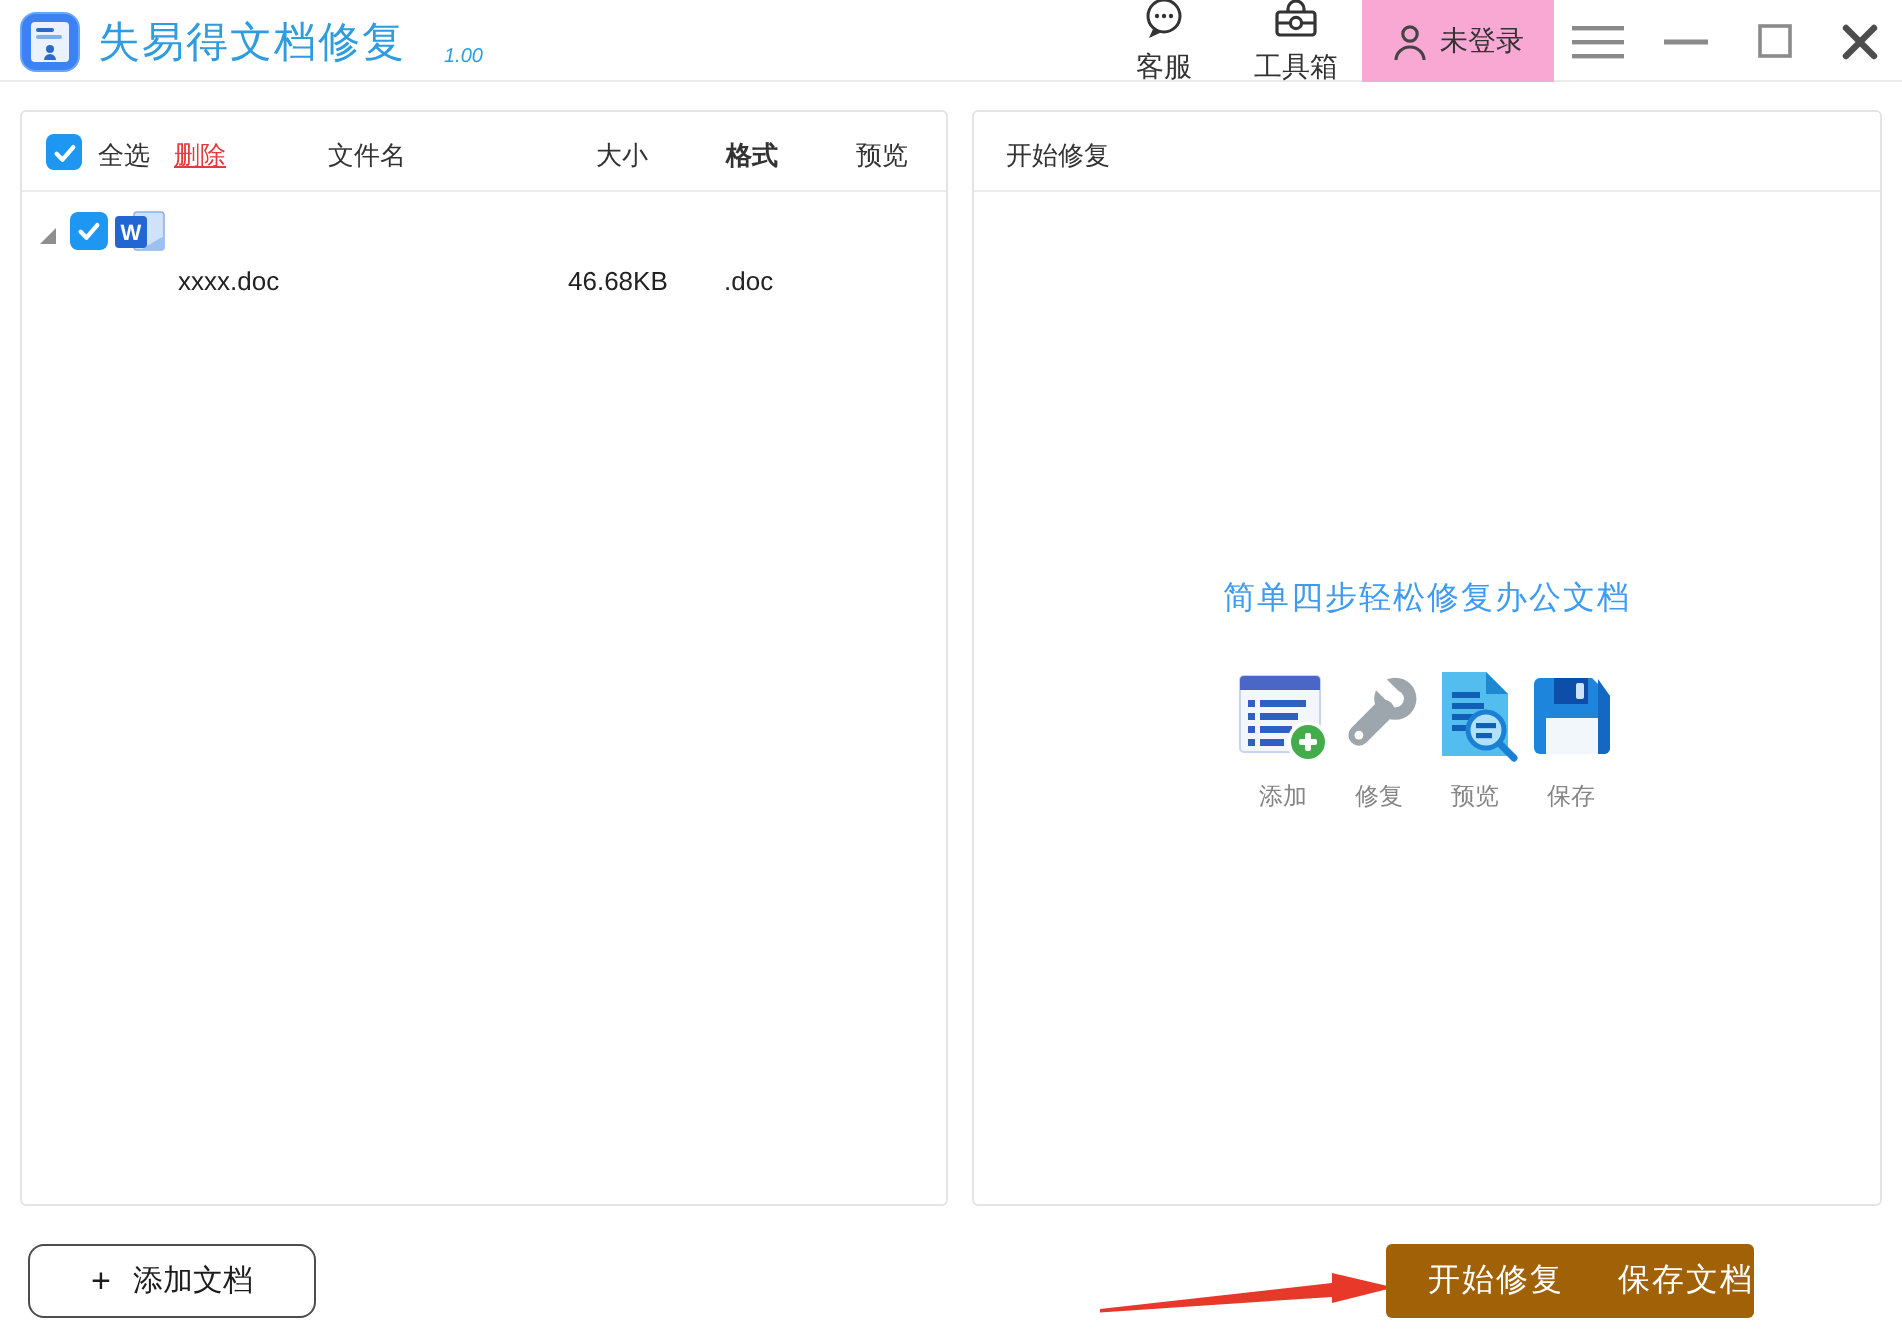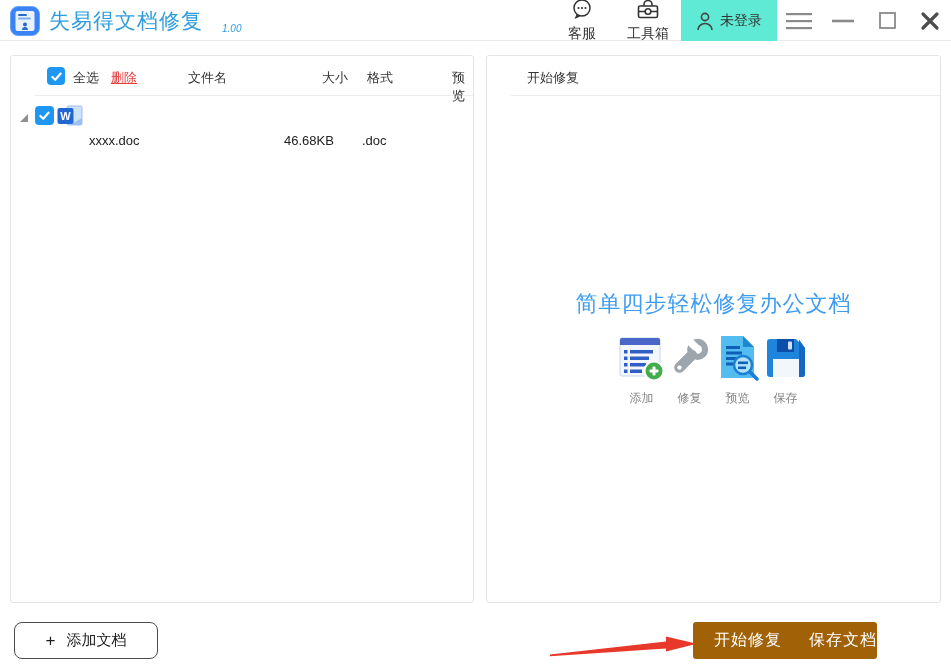--- a/index.html
+++ b/index.html
@@ -12,51 +12,51 @@
   
   .titlebar { position:absolute; left:0; top:0; width:951px; height:41px; background:#fff; border-bottom:1px solid #ebebeb; }
   .brand { position:absolute; left:10px; top:0; height:41px; display:flex; align-items:center; }
   .logo { width:30px; height:30px; display:block; }
   .app-title { margin-left:9px; font-size:21px; color:#2e9cde; letter-spacing:1px; }
   .app-version { font-size:10px; color:#2e9cde; margin-left:19px; align-self:flex-end; margin-bottom:7px;font-style:italic; }
   .tb-right { position:absolute; right:0; top:0; height:41px; display:flex; align-items:center; }
   .tb-item { display:flex; align-items:center; gap:5px; font-size:14px; color:#333; cursor:pointer; white-space:nowrap;flex-direction:column; }
   .tb-item.cs  { margin-right:31px; }
   .tb-item.tbx { margin-right:12px; }
-  .tb-login { height:41px; display:flex; align-items:center; gap:6px; padding:0 15px; background:#5eead4; font-size:14px; color:#333; cursor:pointer; }
+  .tb-login { height:41px; display:flex; align-items:center; gap:6px; padding:0 15px; background:#f9a8d4; font-size:14px; color:#333; cursor:pointer; }
   .winbtn { width:44px; height:41px; display:flex; align-items:center; justify-content:center; cursor:pointer; }
   .winbtn.close-b { width:42px; }
 
   
-  .panel { position:absolute; top:55px; height:548px; background:#fff; border:1px solid #e4e4e4; border-radius:3px;padding-left:24px; }
+  .panel { position:absolute; top:55px; height:548px; background:#fff; border:1px solid #e4e4e4; border-radius:3px; }
   .left-panel  { left:10px;  width:464px; }
   .right-panel { left:486px; width:455px; }
   .panel-header { position:relative; height:40px; border-bottom:1px solid #ececec; }
   .h-text { font-size:13px; color:#333; position:absolute; top:13px; }
 
   .checkbox { width:18px; height:18px; background:#1e97f3; border-radius:4px; display:inline-flex; align-items:center; justify-content:center; cursor:pointer; }
   .ph-check { position:absolute; left:12px; top:11px; }
   .lbl-selectall { left:38px; cursor:pointer; }
   .lbl-delete { left:76px; color:#e23b3b; text-decoration:underline; cursor:pointer; position:absolute; top:13px; font-size:13px; }
   .col-name    { left:153px; }
   .col-size    { left:287px; }
-  .col-format  { left:332px; }
+  .col-format  { left:352px;font-weight:bold; }
   .col-preview { left:417px; }
 
   .file-row { position:absolute; left:0; top:41px; width:462px; height:38px; cursor:pointer; }
   .expander { position:absolute; left:9px; top:17px; width:0; height:0; border-left:8px solid transparent; border-bottom:8px solid #8f8f8f; }
   .row-check { position:absolute; left:24px; top:9px; width:19px; height:19px; }
   .word-icon { position:absolute; left:46px; top:8px; width:27px; height:22px; }
   .cell { position:absolute; top:12px; font-size:13px; color:#222;margin-top:24px; }
   .file-name   { left:78px; }
   .file-size   { left:273px; }
   .file-format { left:351px; }
 
   
-  .slogan { position:absolute; top:233px; left:0; width:100%; text-align:center; font-size:22px; color:#3d9bf2; letter-spacing:1px; }
+  .slogan { position:absolute; top:233px; left:0; width:100%; text-align:center; font-size:16px; color:#3d9bf2; letter-spacing:1px; }
   .steps { position:absolute; top:278px; left:0; width:100%; display:flex; justify-content:center; }
   .step { width:48px; display:flex; flex-direction:column; align-items:center; }
   .step-icon { width:46px; height:48px; display:block; }
   .step-label { margin-top:8px; font-size:12px; color:#858585; }
 
   
   .add-doc-btn { position:absolute; left:14px; top:622px; width:144px; height:37px; background:#fff;
     border:1px solid #4d4d4d; border-radius:8px; font-size:15px; color:#1c1c1c;
     display:flex; align-items:center; justify-content:center; gap:11px; cursor:pointer; font-family:inherit; }
   .plus-glyph { font-size:17px; color:#1c1c1c; font-weight:400; }

